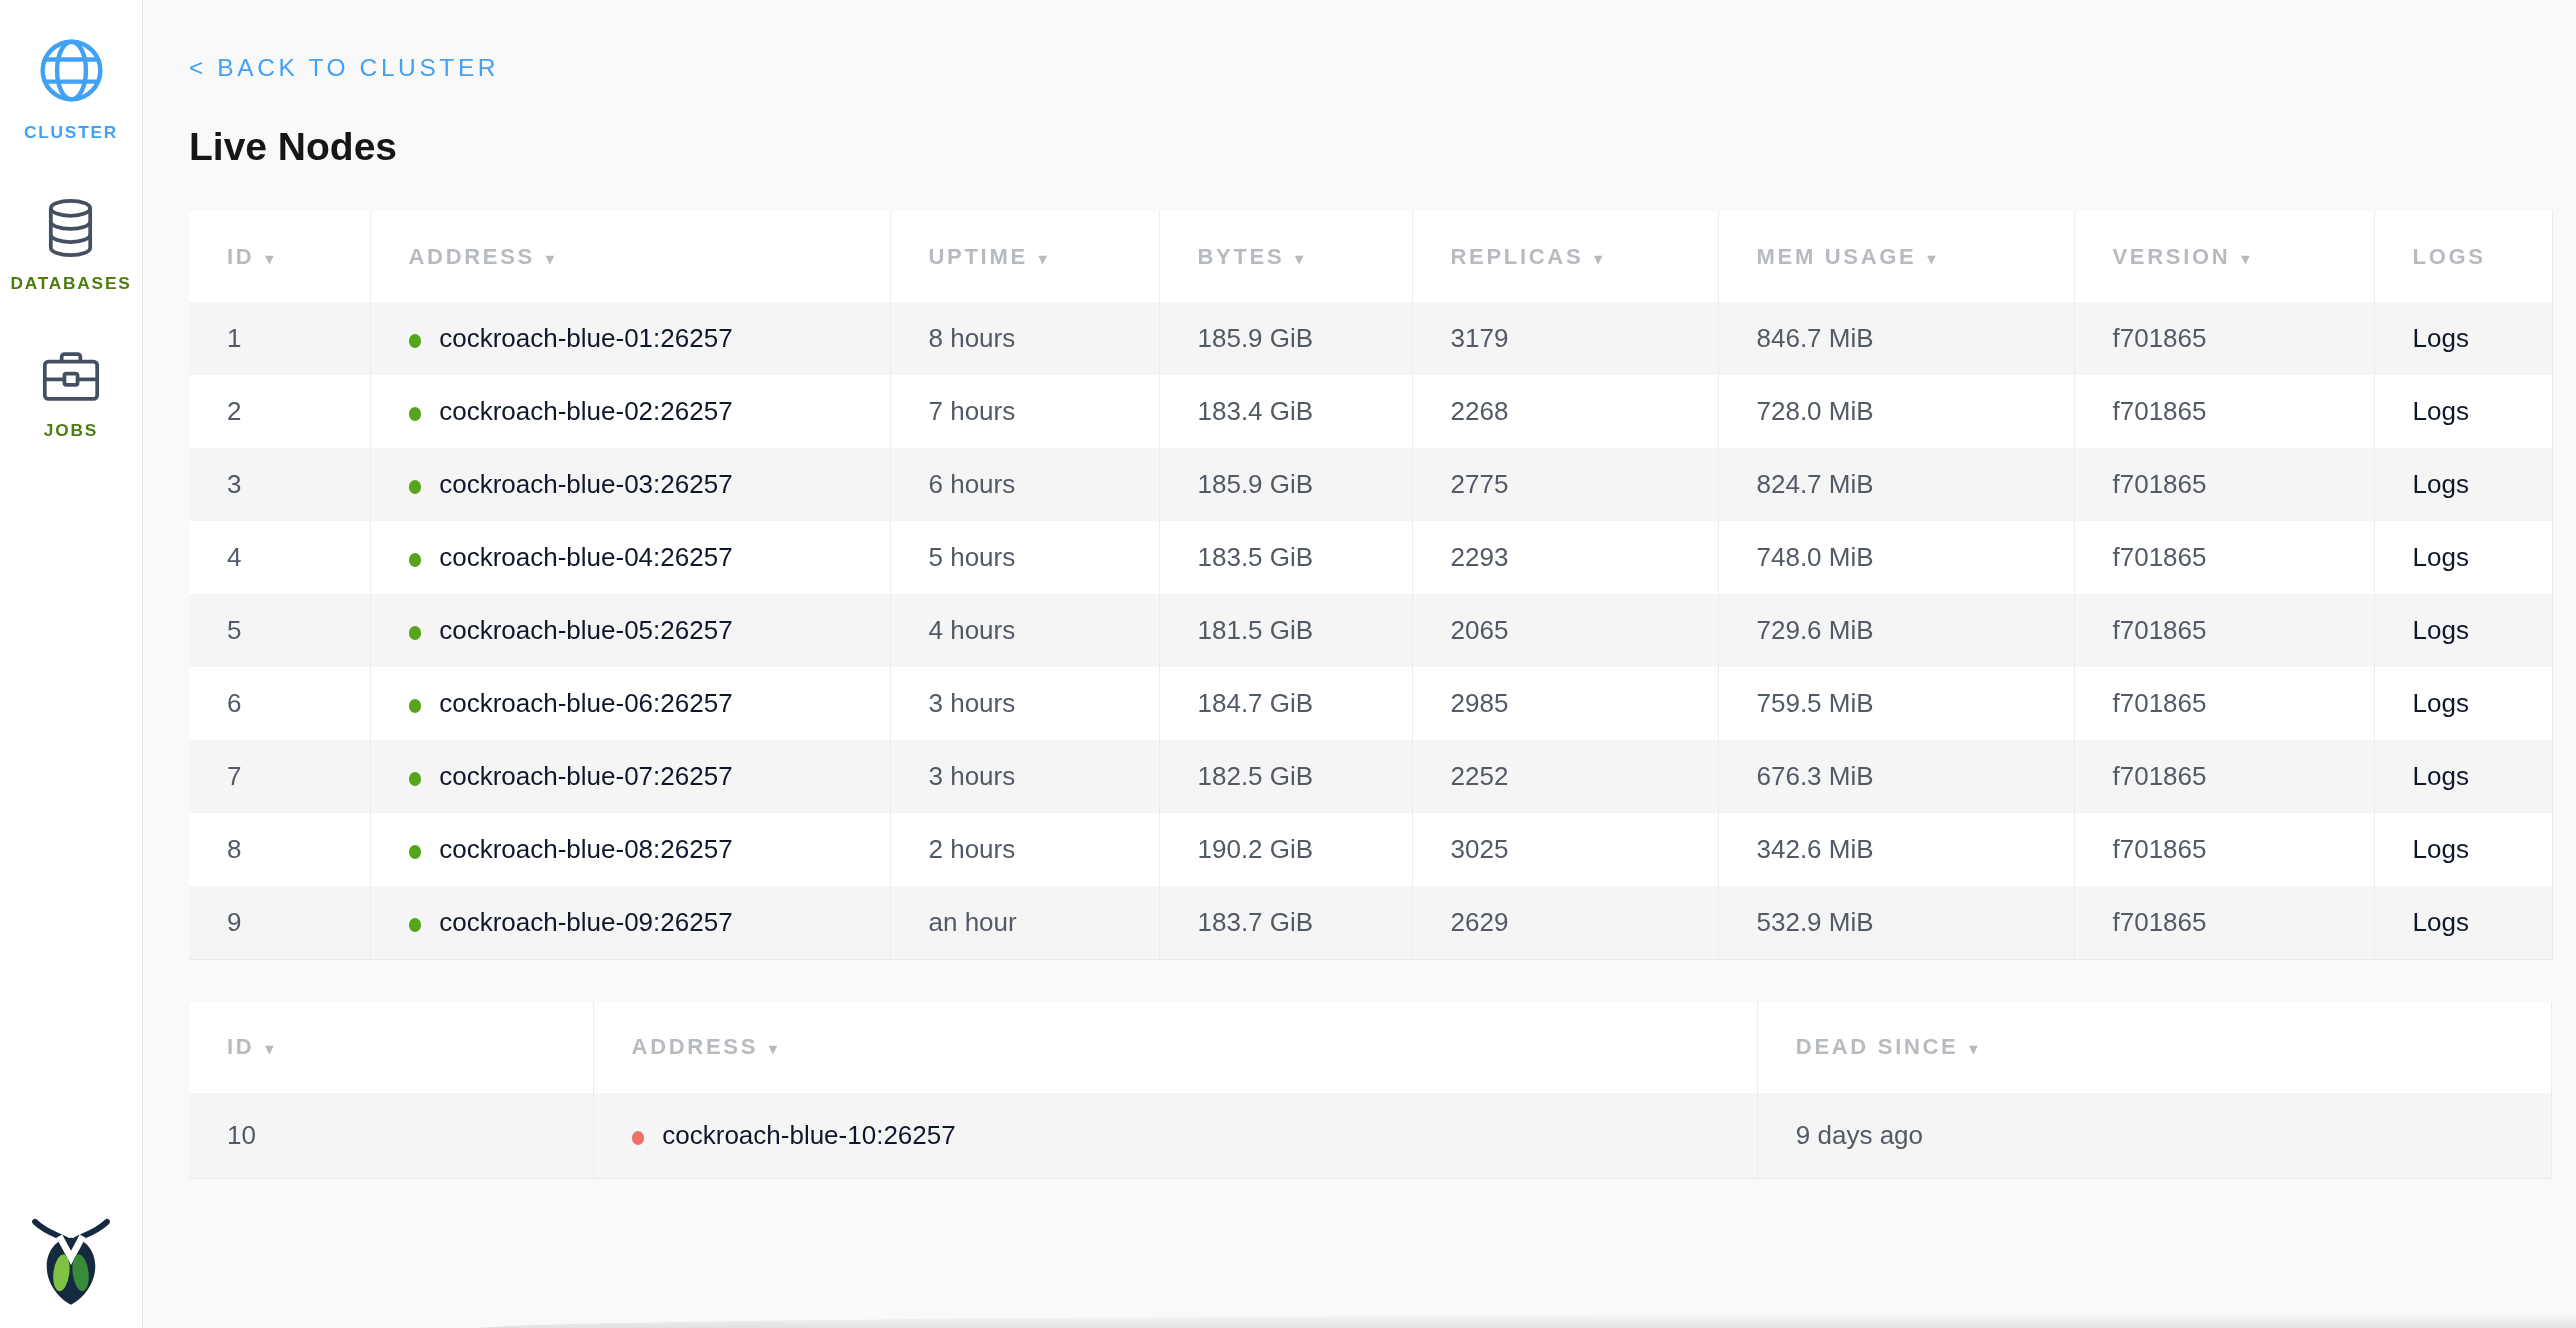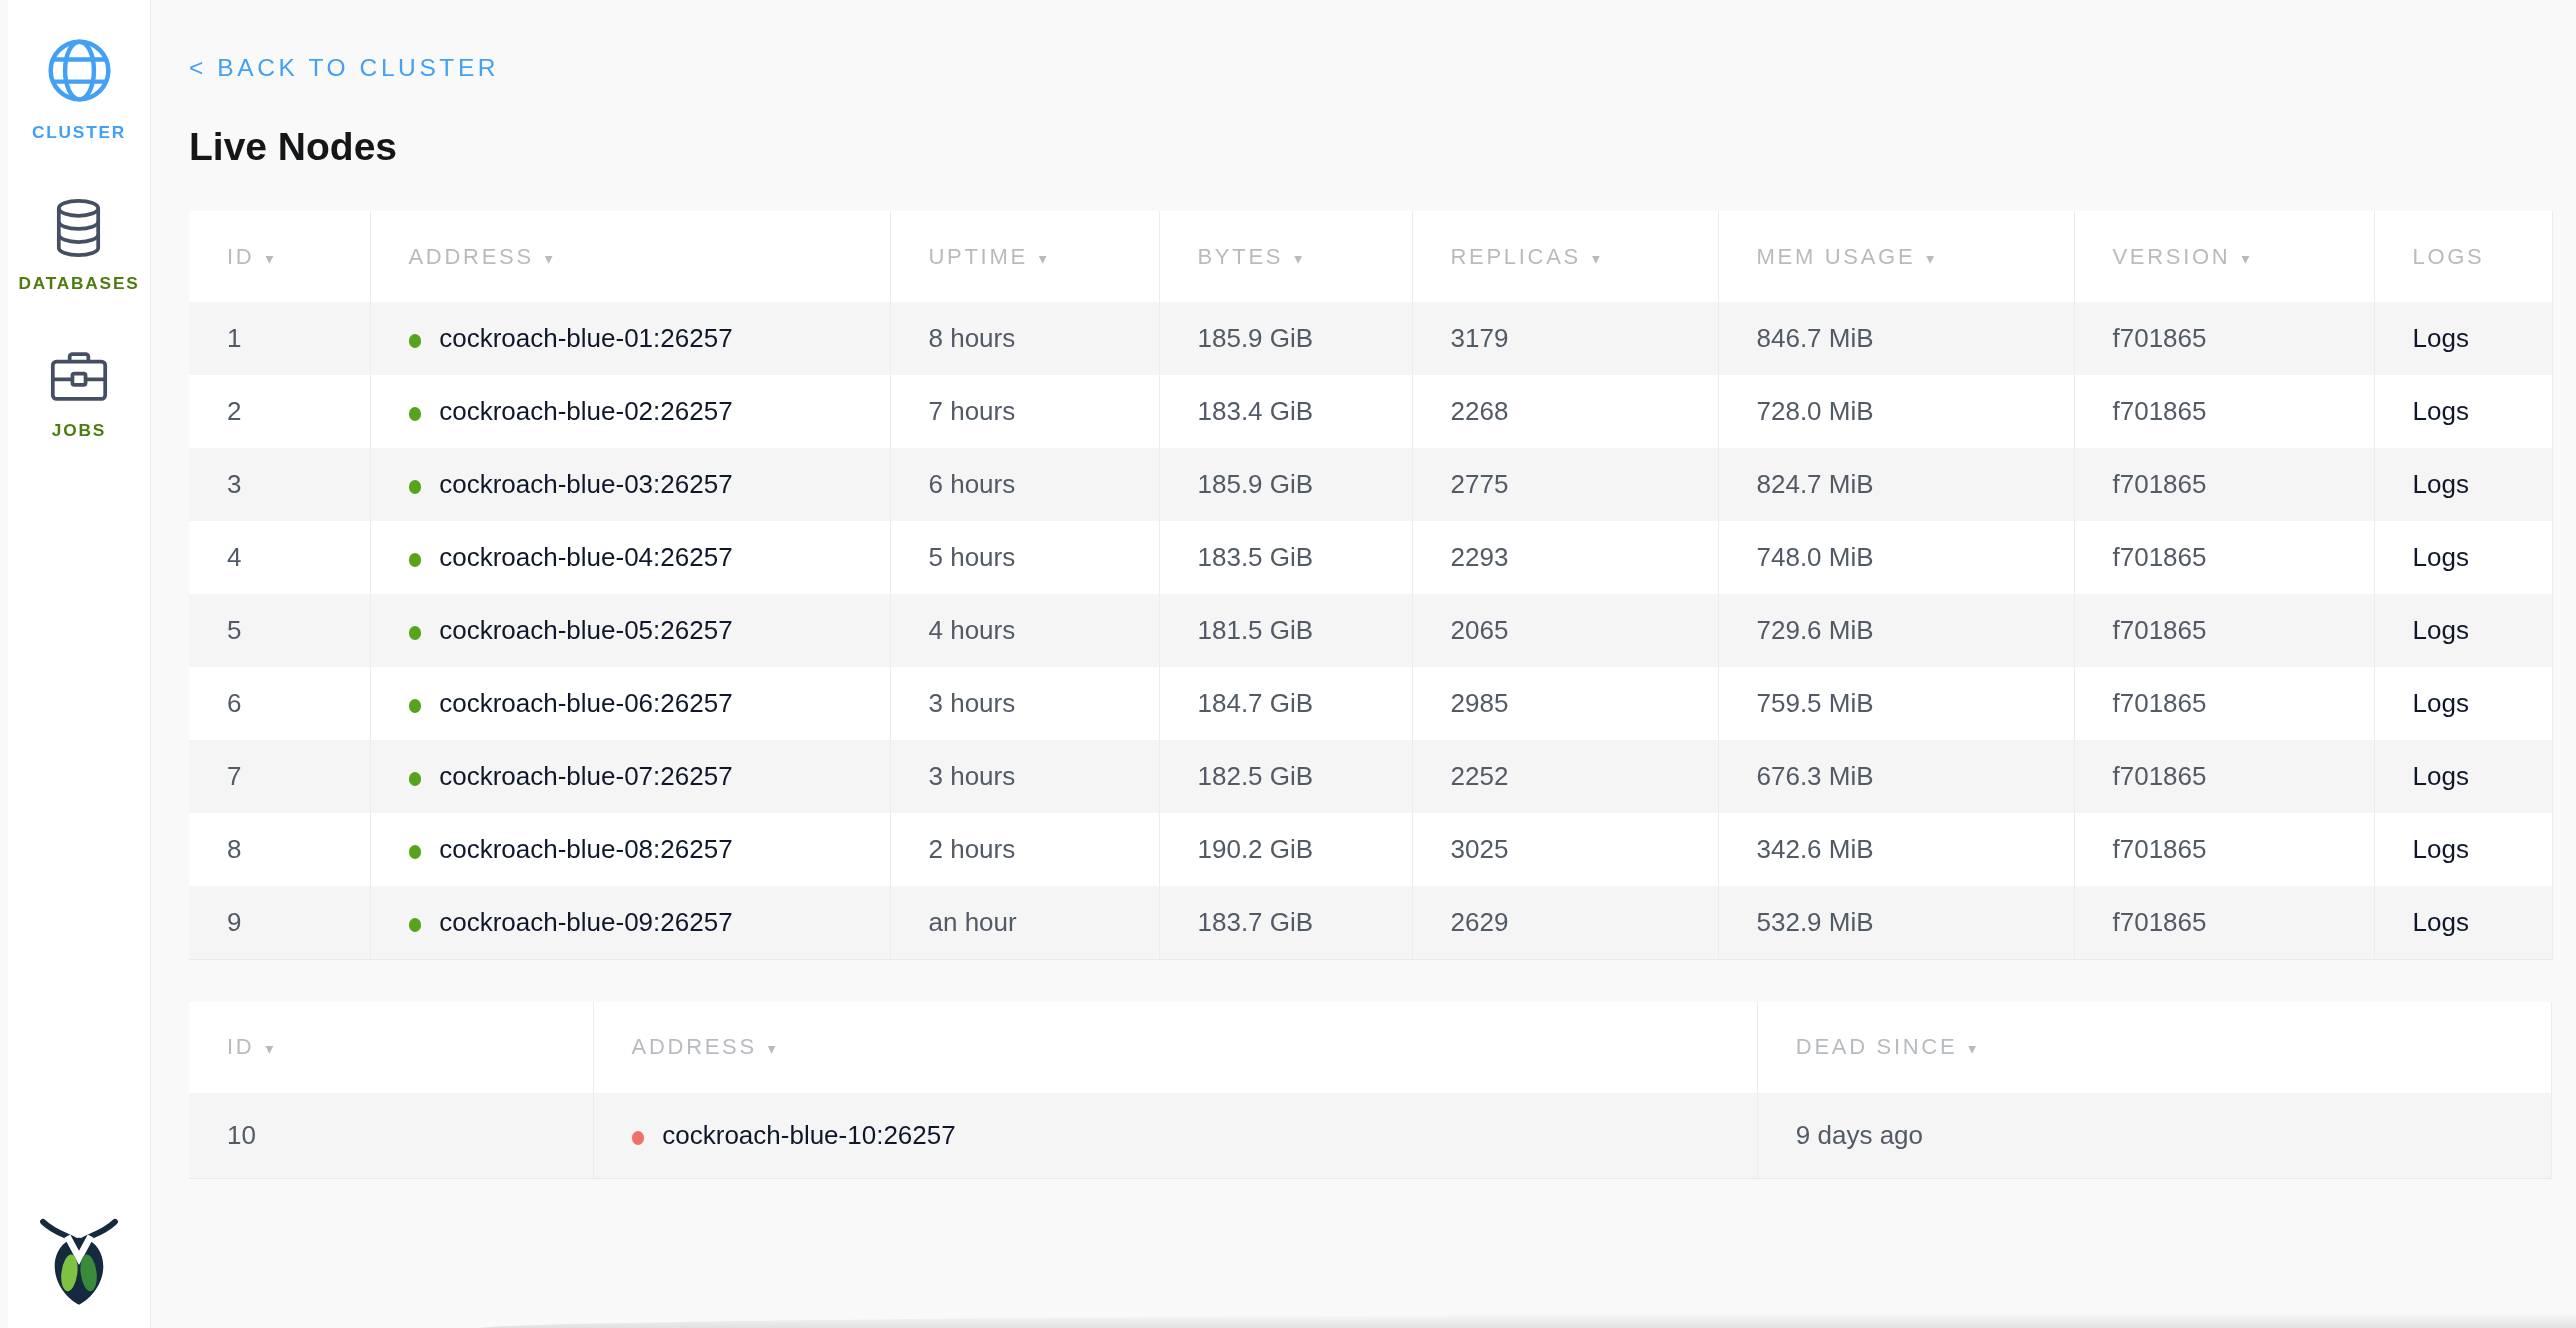--- a/index.html
+++ b/index.html
@@ -1,41 +1,41 @@
 <!DOCTYPE html>
 <html style="font-size:14.5px"><head>
 <meta charset="utf-8">
 <style>
   html,body{margin:0;padding:0;}
   .app{position:relative;width:2576px;height:1329px;background:#f9f9f9;
        font-family:"Liberation Sans",sans-serif;overflow:hidden;}
 
   
-  .sidebar{position:absolute;left:8px;top:0;width:142px;height:100%;
+  .sidebar{position:absolute;left:0;top:0;width:142px;height:100%;
            background:#ffffff;border-right:0.9px solid #e7e7e7;}
   .nav{display:flex;flex-direction:column;align-items:center;padding-top:35px;}
   .nav-item{display:flex;flex-direction:column;align-items:center;cursor:pointer;margin-bottom:55px;}
   .nav-label{font-size:17.3px;font-weight:700;letter-spacing:1.8px;color:#4d7c0f;margin-top:12.7px;}
   .nav-item.active .nav-label{color:#42a0f5;}
   .logo{position:absolute;bottom:18px;left:50%;transform:translateX(-50%);cursor:pointer;}
 
   
   .main{position:absolute;left:143px;top:0;right:0;bottom:0;padding:52px 23.6px 0 46px;}
   .back-link{display:inline-block;font-size:24.5px;font-weight:400;letter-spacing:3.6px;
              color:#42a0f5;cursor:pointer;line-height:31px;}
   .section-title{font-size:39px;font-weight:700;color:#141618;margin-top:42px;line-height:44px;}
   .section-title.dead{margin-top:56px;}
 
   
   table{border-collapse:collapse;table-layout:fixed;width:2363px;background:#fff;
         margin-top:42px;border-bottom:0.9px solid #e9e9e9;}
   th,td{text-align:left;padding:0 0 0 38px;border-right:0.9px solid #ececec;
         overflow:hidden;white-space:nowrap;}
   thead tr{height:91px;background:#ffffff;}
-  th{font-size:22px;font-weight:400;letter-spacing:2.7px;color:#b7bbc0;}
+  th{font-size:22px;font-weight:700;letter-spacing:2.7px;color:#b7bbc0;}
   th .arrow{font-size:15.5px;margin-left:11px;color:#b7bbc0;}
   tbody td{font-size:26px;color:#525a66;}
   tbody tr.odd{background:#f5f5f5;}
   tbody tr.even{background:#ffffff;}
   .live-table tbody tr{height:73px;}
   .dead-table tbody tr{height:86px;}
 
   .live-table col.c0{width:181px}.live-table col.c1{width:520px}
   .live-table col.c2{width:269px}.live-table col.c3{width:253px}
   .live-table col.c4{width:306px}.live-table col.c5{width:356px}

